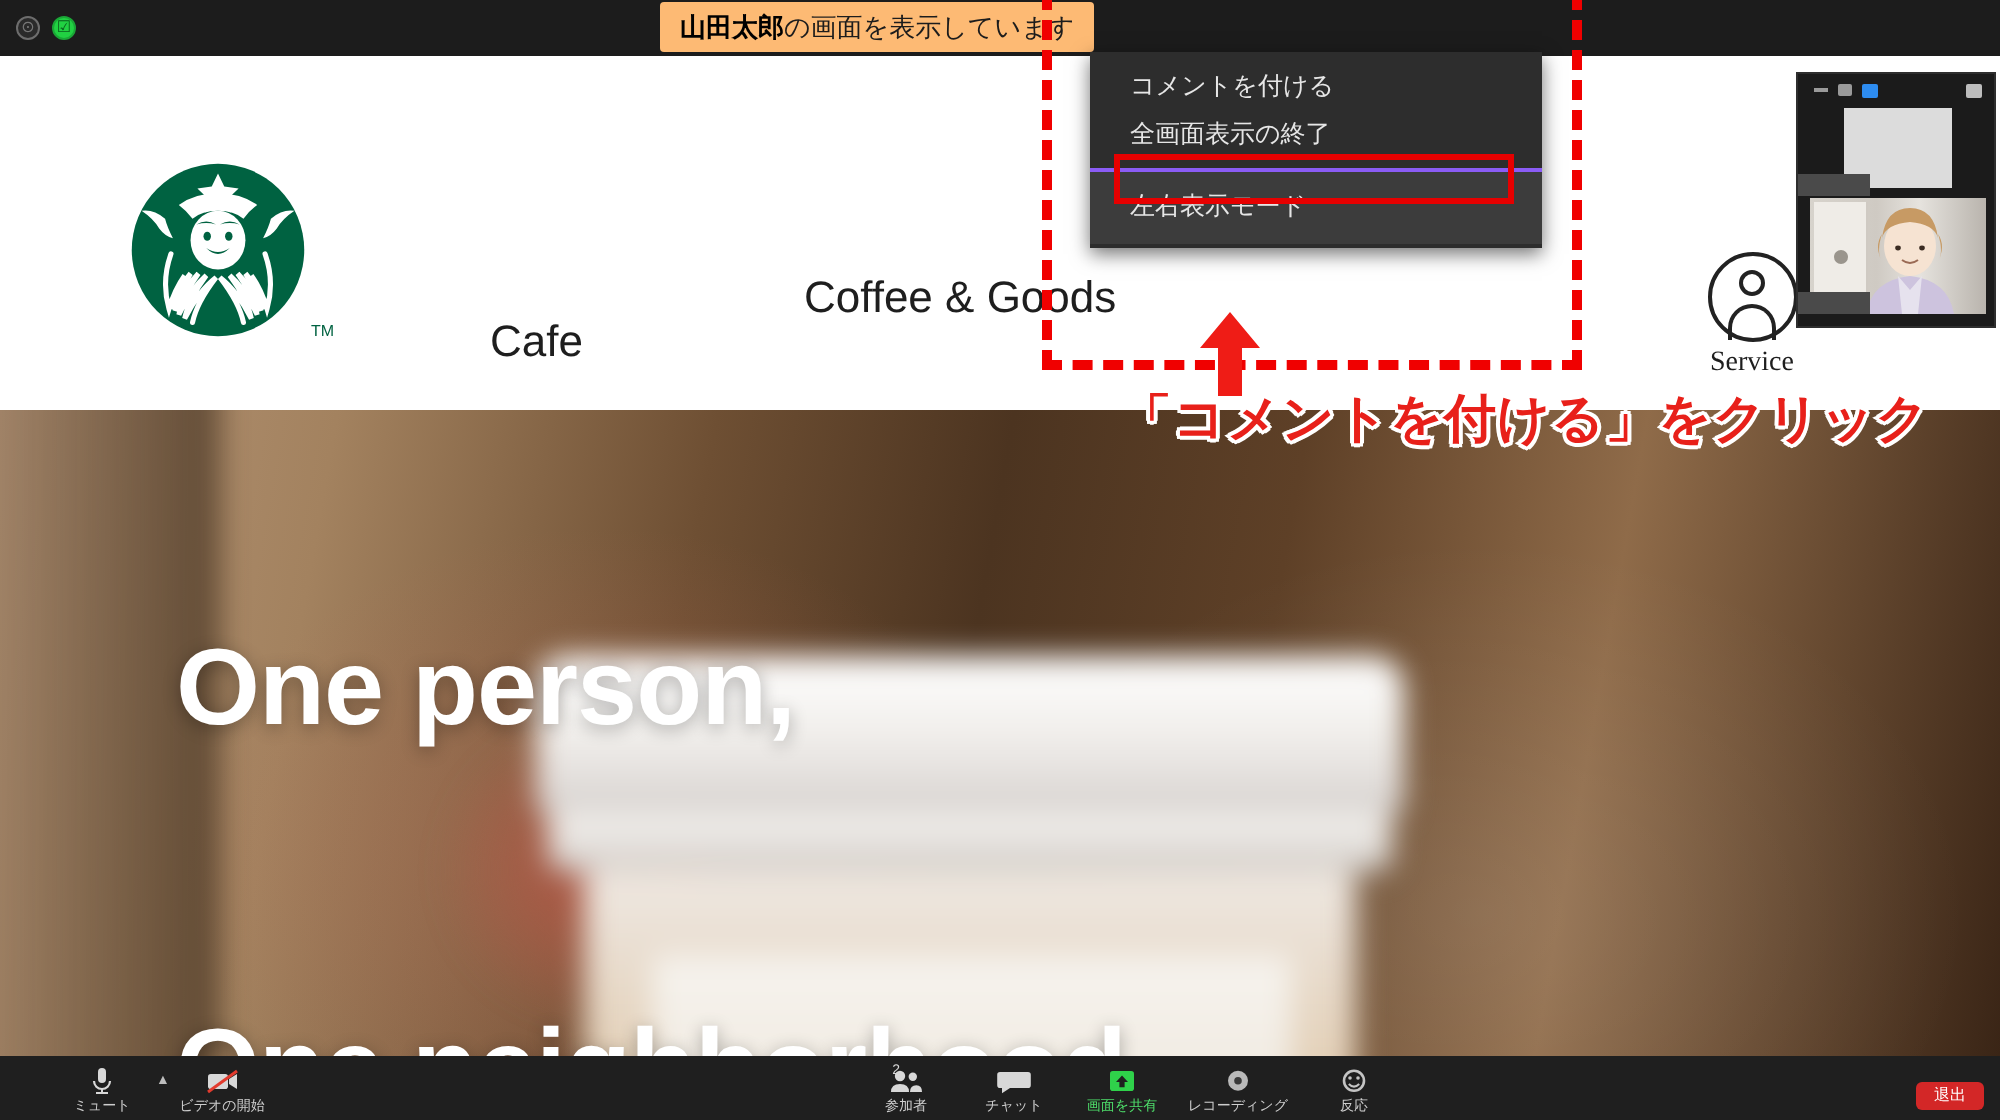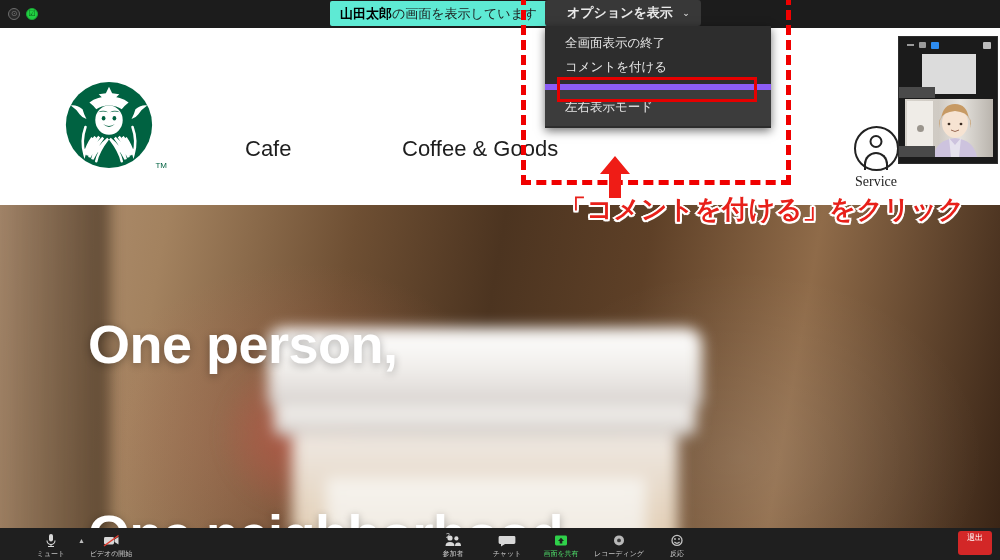--- a/index.html
+++ b/index.html
@@ -43,21 +43,21 @@
     text-align: center;
     color: #777;
   }
   .win-dot.d2 .glyph { color: #0a5c1c; }
 
   .share-banner {
     position: absolute;
     left: 330px; top: 1px;
     height: 25px;
     padding: 0 10px 0 10px;
-    background: #5eead4;
+    background: #fdba74;
     color: #111;
     font-size: 13px;
     line-height: 25px;
     white-space: nowrap;
     border-radius: 2px;
     z-index: 31;
   }
   .share-banner .name { font-weight: bold; color: #000; }
   .share-banner .rest { color: #1c1c1c; }
 
@@ -109,21 +109,21 @@
     font-size: 8px;
     color: #006241;
   }
   .sb-nav-item {
     position: absolute;
     top: 108px;
     font-size: 22px;
     color: #1e1e1e;
     white-space: nowrap;
   }
-  .sb-nav-item.n1 { left: 245px; }
+  .sb-nav-item.n1 { left: 245px; margin-top: 22px; }
   .sb-nav-item.n2 { left: 402px; }
 
   .sb-account {
     position: absolute;
     left: 848px; top: 98px;
     width: 56px;
     text-align: center;
   }
   .sb-account .avatar-circle {
     width: 45px; height: 45px;
@@ -310,21 +310,21 @@
   }
   .menu-item .sub { color: #a8a8a8; margin-left: 6px; }
   .menu-item .arrow {
     position: absolute;
     right: 22px; top: 0;
     font-size: 10px;
     color: #c8c8c8;
   }
   .menu-sec-alt {
     background: #3c3c3c;
-    border-top: 6px solid #8b5cf6;
+    border-top: 2px solid #8b5cf6;
     padding: 5px 0 7px 0;
   }
   .menu-sec-alt .menu-item { color: #e6e6e6; }
 
   .menu-highlight {
     position: absolute;
     left: 12px; top: 51px;
     width: 200px; height: 25px;
     border: 3px solid #e60000;
     box-sizing: border-box;
@@ -410,21 +410,21 @@
     font-size: 7px;
     color: #d6d6d6;
   }
   .leave-btn {
     position: absolute;
     right: 8px; bottom: 5px;
     background: #d32727;
     color: #fff;
     font-size: 8px;
     line-height: 14px;
-    height: 24px;
+    height: 14px;
     padding: 0 9px;
     border-radius: 3px;
     white-space: nowrap;
   }
   .ic svg { display: block; }
 </style>
 </head>
 <body>
 
 <div id="screen">
@@ -489,24 +489,20 @@
     </div>
     <div class="win-dot d2">
       <span class="glyph">☑</span>
     </div>
   </div>
 
   <div class="share-banner">
     <span class="name">山田太郎</span><span class="rest">の画面を表示しています</span>
   </div>
 
-  <div class="options-btn">
-    <span>オプションを表示</span>
-    <span class="chev">⌄</span>
-  </div>
 
   <div class="video-panel">
     <div class="vp-bar">
       <div class="vp-ico i1"></div>
       <div class="vp-ico i2"></div>
       <div class="vp-ico i3"></div>
       <div class="vp-ico i4"></div>
     </div>
     <div class="vp-thumb t1">
       <div class="av-bg1"></div>
@@ -533,24 +529,24 @@
         <path d="M44 39 l6 7 6-7 -2 19 -8 0z" fill="#e6e2ee"></path>
       </svg>
     </div>
     <div class="vp-strip s1"></div>
     <div class="vp-strip s2"></div>
   </div>
 
   <div class="dropdown">
     <div class="menu-sec-main">
       <div class="menu-item">
+        <span>コメントを付ける</span>
+      </div>
+      <div class="menu-item">
         <span>全画面表示の終了</span>
-      </div>
-      <div class="menu-item">
-        <span>コメントを付ける</span>
       </div>
     </div>
     <div class="menu-sec-alt">
       <div class="menu-item">
         <span>左右表示モード</span>
       </div>
     </div>
     <div class="menu-highlight"></div>
   </div>
 

